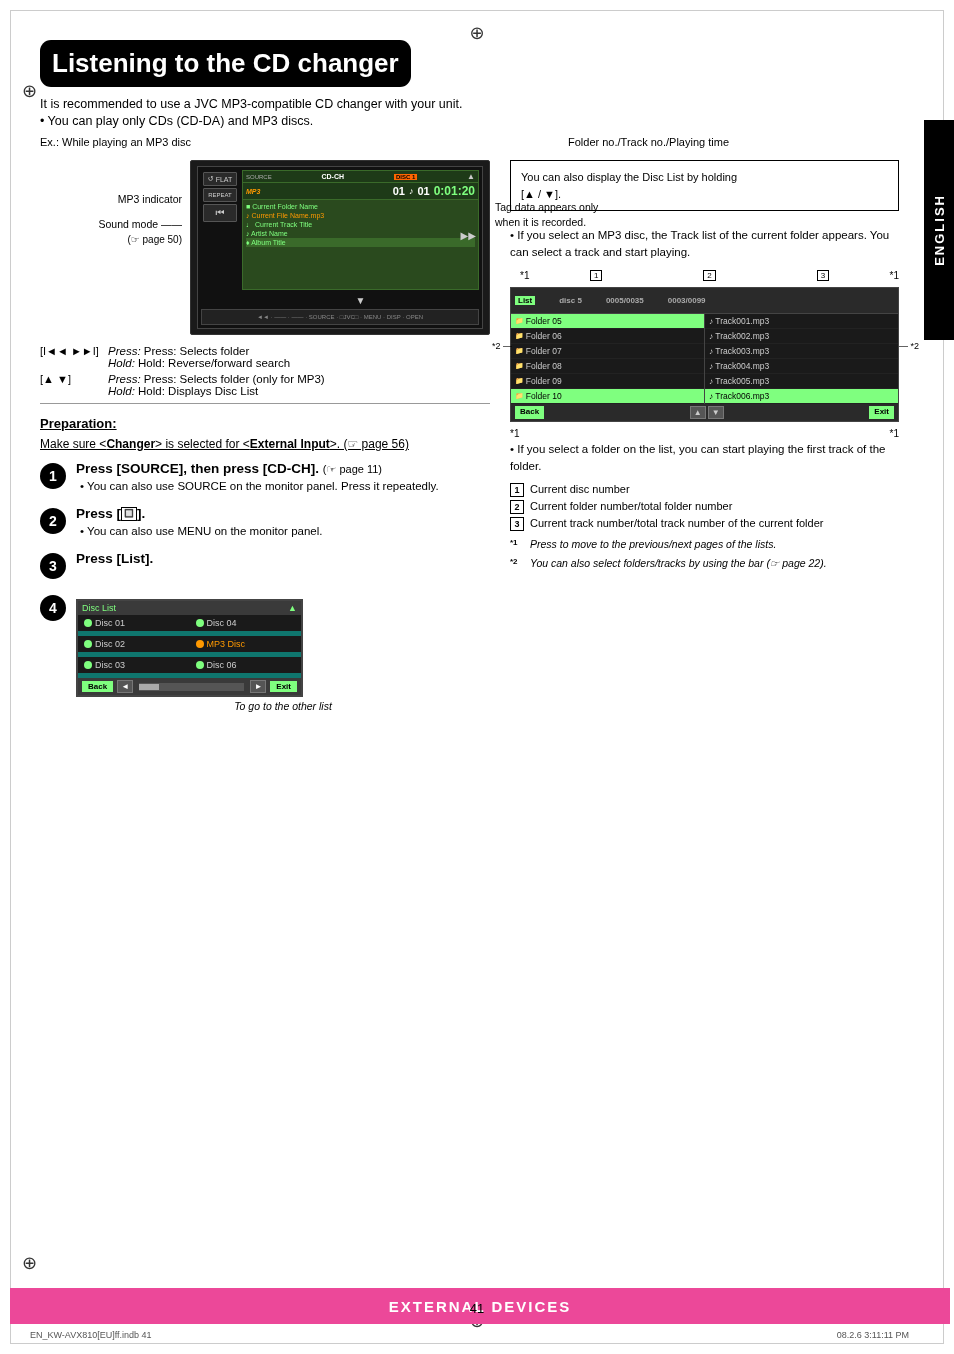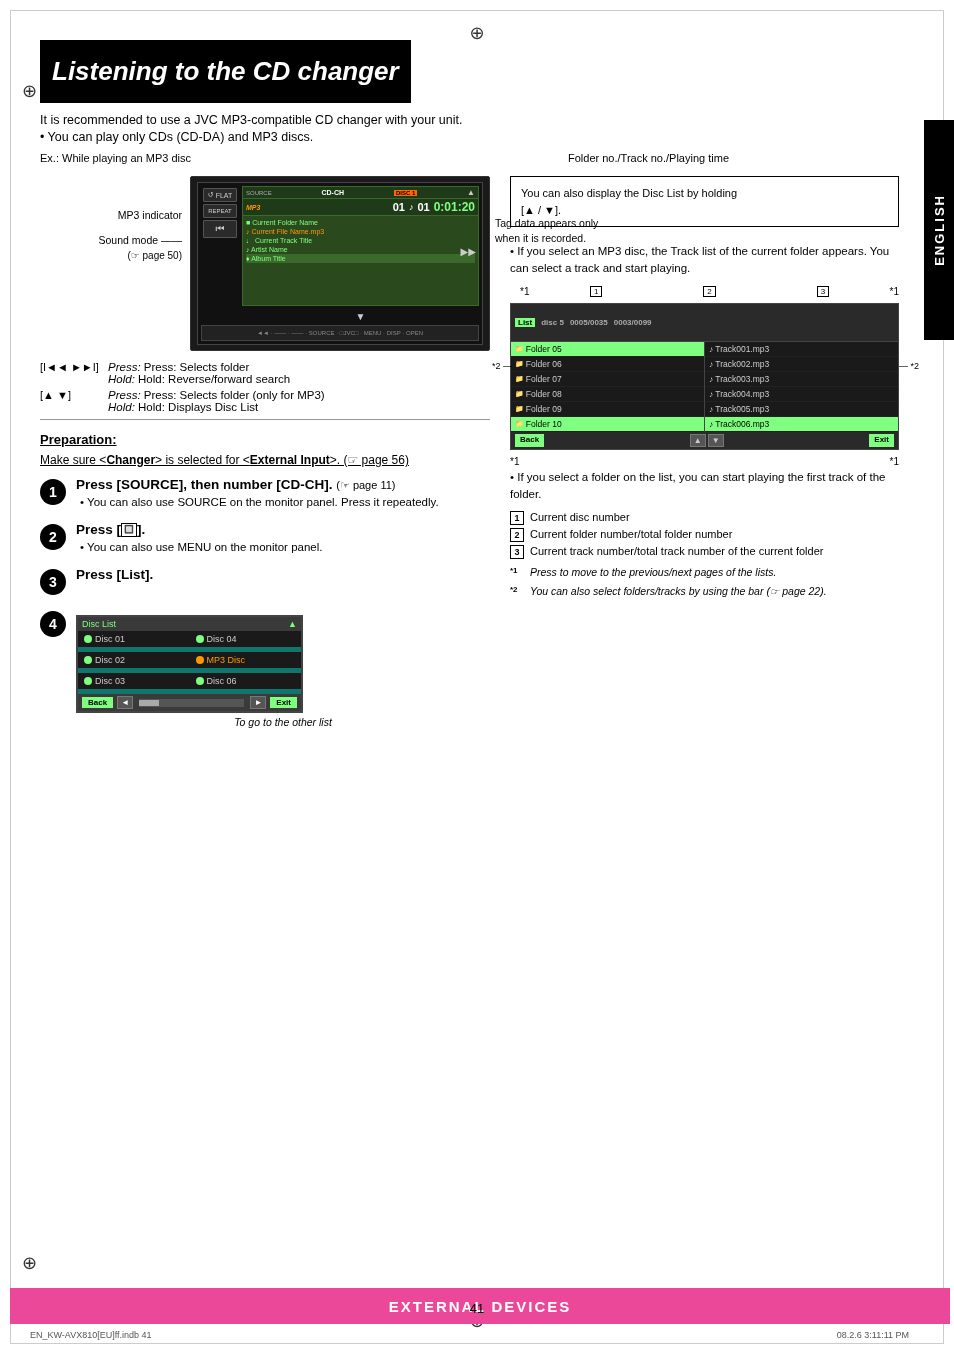--- a/index.html
+++ b/index.html
@@ -77,27 +77,27 @@
       top: 30px;
       left: 30px;
       right: 45px;
       bottom: 75px;
       padding: 10px 10px 10px 10px;
     }
 
     
     .page-title {
       font-size: 26px;
-      font-style: italic;
       font-weight: bold;
       background: #000;
       color: #fff;
-      padding: 16px 12px;
+      padding: 8px 12px;
       display: inline-block;
       margin-bottom: 10px;
+      border-radius: 11px;
     }
 
     
     .intro-text {
       font-size: 12.5px;
       margin-bottom: 3px;
     }
     .intro-bullet {
       font-size: 12.5px;
       margin-bottom: 8px;
@@ -293,23 +293,23 @@
       width: 100%;
       border: 1.5px solid #444;
       background: #1a1a1a;
       margin: 6px 0;
       font-family: Arial, monospace;
     }
     .track-list-header {
       background: #2a2a2a;
       color: #ccc;
       font-size: 8px;
-      padding: 14px 4px;
-      display: flex;
-      gap: 6px;
+      padding: 8px 4px;
+      display: flex;
+      gap: 24px;
       border-bottom: 1px solid #444;
     }
     .track-list-header span { color: #aaa; font-weight: bold; }
     .track-list-body {
       display: flex;
     }
     .track-folder-col {
       flex: 1;
       border-right: 1px solid #444;
     }
@@ -573,21 +573,21 @@
         <div class="preparation-title">Preparation:</div>
         <div class="preparation-text">
           Make sure &lt;<b>Changer</b>&gt; is selected for &lt;<b>External Input</b>&gt;. (☞ page 56)
         </div>
       </div>
 
       <div class="step">
         <div class="step-circle">1</div>
         <div class="step-content">
           <div class="step-title">
-            <b>Press [SOURCE], then number [CD-CH].</b> <span style="font-size:11px; font-weight:normal;">(☞ page 11)</span>
+            <b>Press [SOURCE], then press [CD-CH].</b> <span style="font-size:11px; font-weight:normal;">(☞ page 11)</span>
           </div>
           <div class="step-sub">• You can also use SOURCE on the monitor panel. Press it repeatedly.</div>
         </div>
       </div>
 
       <div class="step">
         <div class="step-circle">2</div>
         <div class="step-content">
           <div class="step-title">
             <b>Press [<span style="display:inline-block; width:16px; height:14px; border:1.5px solid #000; vertical-align:middle; font-size:8px; text-align:center; line-height:12px;">🔲</span>].</b>

